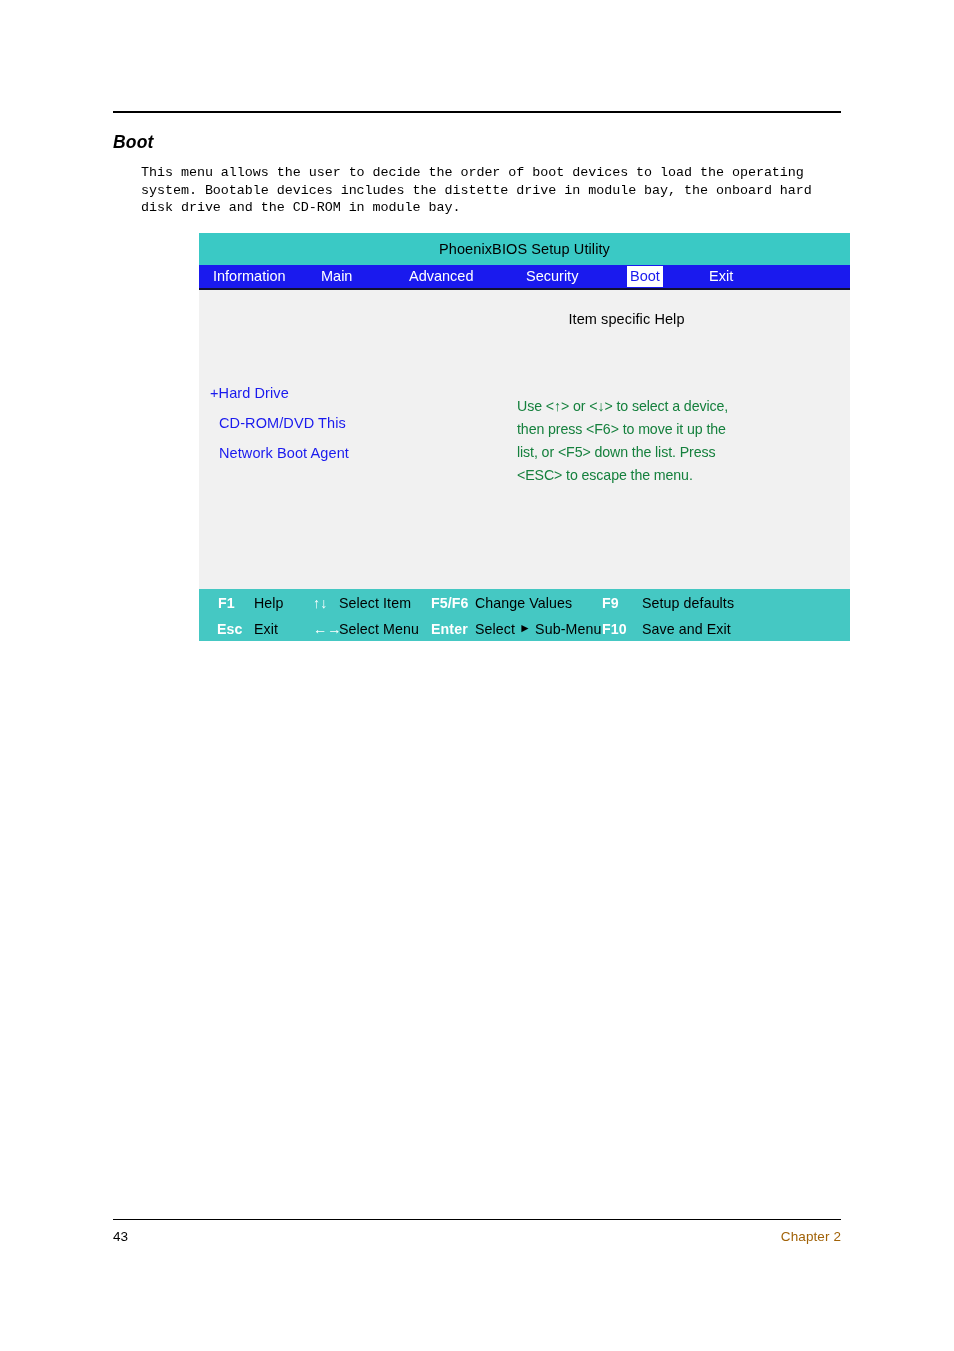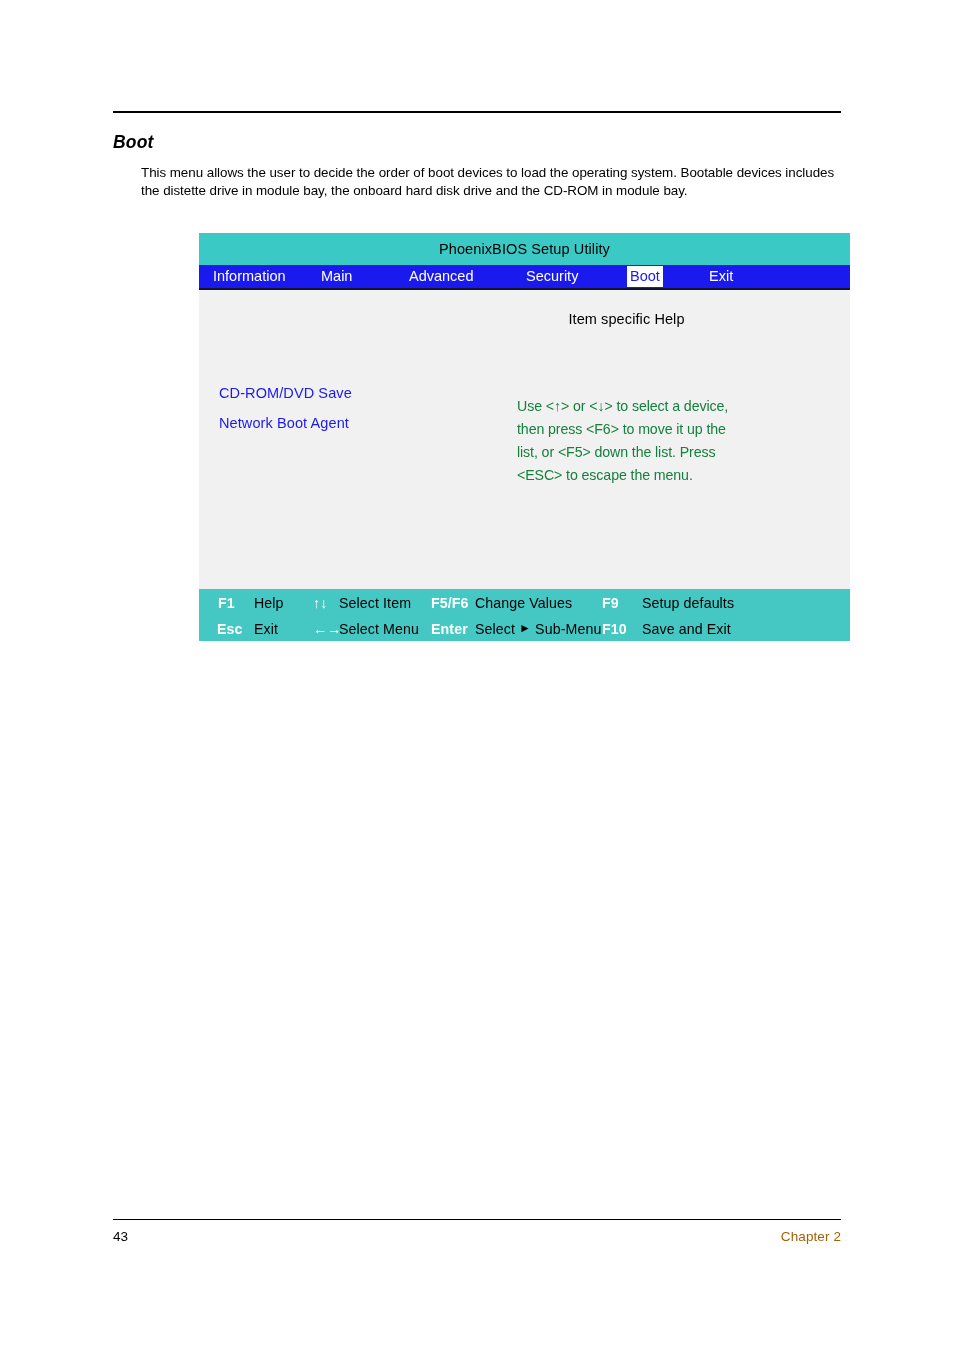--- a/index.html
+++ b/index.html
@@ -63,20 +63,21 @@
   }
   .body-copy {
     position: absolute;
     left: 141px;
     top: 164px;
     width: 700px;
     font-size: 13.4px;
     line-height: 17.5px;
     text-align: left;
     letter-spacing: -0.05px;
+    font-family: Liberation Mono, monospace;
   }
 
   
   .bios {
     position: absolute;
     left: 199px;
     top: 233px;
     width: 651px;
     background: #f1f1f1;
     font-family: "Liberation Sans", sans-serif;
@@ -249,21 +250,22 @@
     <span class="menu-item mi-2">Advanced</span>
     <span class="menu-item mi-3">Security</span>
     <span class="menu-item mi-4 selected">Boot</span>
     <span class="menu-item mi-5">Exit</span>
   </div>
 
   <div class="bios-body">
 
     <div class="bios-left">
       <div class="boot-list">
-        <div class="boot-item indented">CD-ROM/DVD Save</div>
+        <div class="boot-item">+Hard Drive</div>
+        <div class="boot-item indented">CD-ROM/DVD This</div>
         <div class="boot-item indented">Network Boot Agent</div>
       </div>
     </div>
 
     <div class="bios-right">
       <div class="help-title">Item specific Help</div>
       <div class="help-body">
         <div>Use &lt;↑&gt; or &lt;↓&gt; to select a device,</div>
         <div>then press &lt;F6&gt; to move it up the</div>
         <div>list, or &lt;F5&gt; down the list. Press</div>

